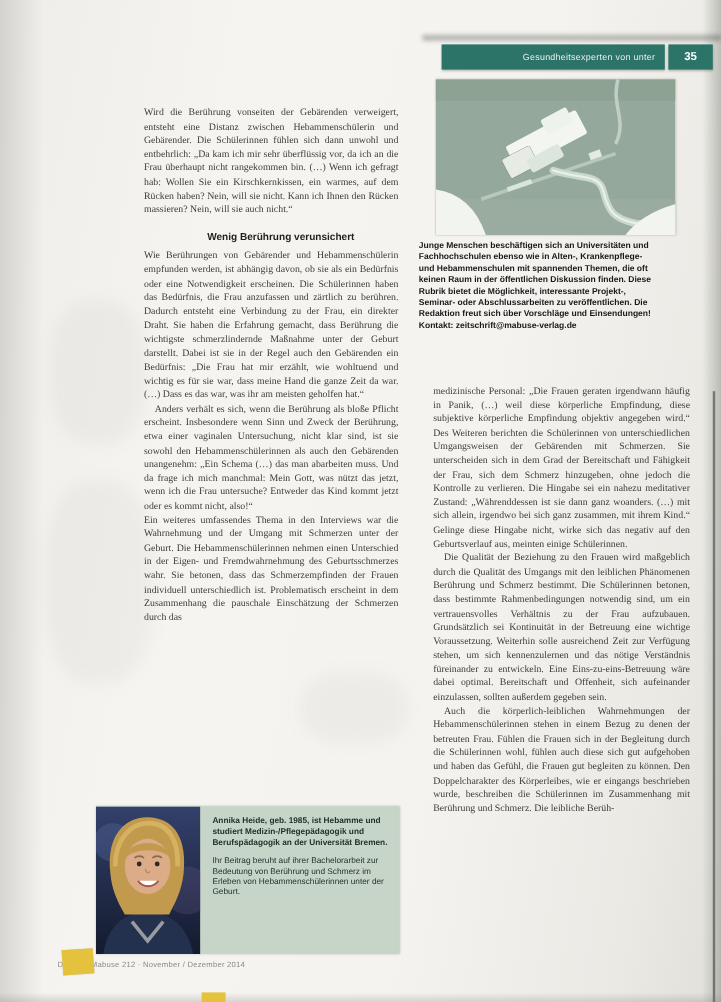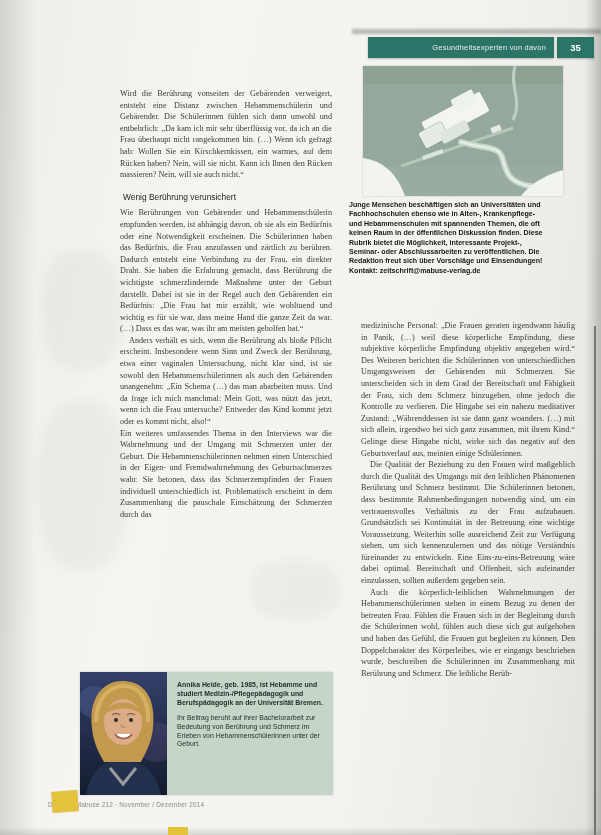--- a/index.html
+++ b/index.html
@@ -57,22 +57,22 @@
     font-family:"Liberation Serif",serif;
     font-size:8.2px;line-height:11.6px;color:#3c3c3a;
     text-align:justify;
   }
   .col-left{left:120px;top:88px;width:212px;}
   .col-right{left:361px;top:320px;width:214px;}
   .col p{margin:0;}
   .col p.indent{text-indent:9px;}
   .col h3{
     font-family:"Liberation Sans",sans-serif;
-    font-size:8.4px;font-weight:normal;color:#1f1f1f;
-    margin:11px 0 4px 3px;text-align:left;
+    font-size:8.4px;font-weight:bold;color:#1f1f1f;
+    margin:11px 0 4px 16px;text-align:center;
   }
 
   
   .bio{
     position:absolute;left:80px;top:672px;width:253px;height:123px;
     background:#c6d5c8;display:flex;box-shadow:0 0 2px rgba(0,0,0,.18);
   }
   .bio-photo{width:87px;height:123px;flex:none;}
   .bio-photo svg{display:block;}
   .bio-text{
@@ -100,21 +100,21 @@
   <div class="edge-left"></div>
   <div class="edge-right"></div>
   <div class="edge-line"></div>
   <div class="edge-top"></div>
   <div class="edge-bottom"></div>
   <div class="smudge" style="left:42px;top:250px;width:80px;height:120px;"></div>
   <div class="smudge" style="left:38px;top:400px;width:90px;height:170px;"></div>
   <div class="smudge" style="left:250px;top:560px;width:90px;height:60px;"></div>
 
   <div class="rubric-bar">
-    <span>Gesundheitsexperten von davon</span>
+    <span>Gesundheitsexperten von unter</span>
   </div>
   <div class="page-num">
     <span>35</span>
   </div>
 
   <div class="photo">
     <svg width="200" height="130" viewBox="0 0 200 130" xmlns="http://www.w3.org/2000/svg">
       <rect x="0" y="0" width="200" height="130" fill="#94a89b"></rect>
       <rect x="0" y="0" width="200" height="18" fill="#8ca092" opacity=".7"></rect>
       <rect x="0" y="100" width="200" height="30" fill="#9cafa1" opacity=".6"></rect>

